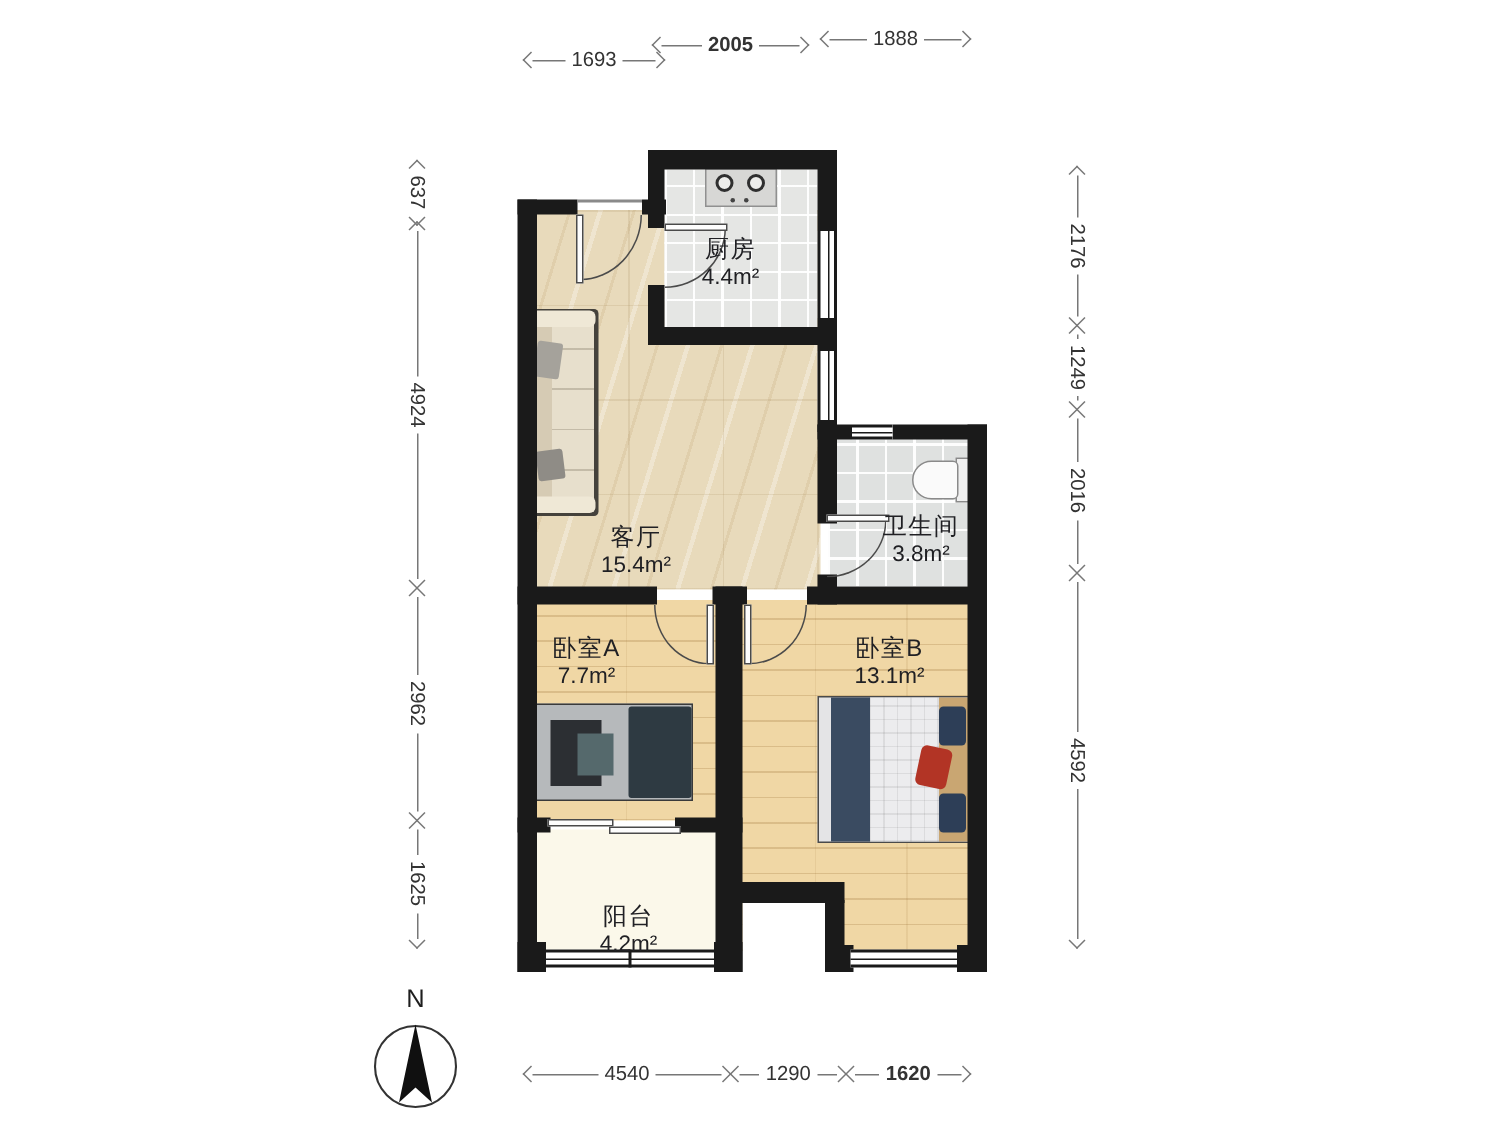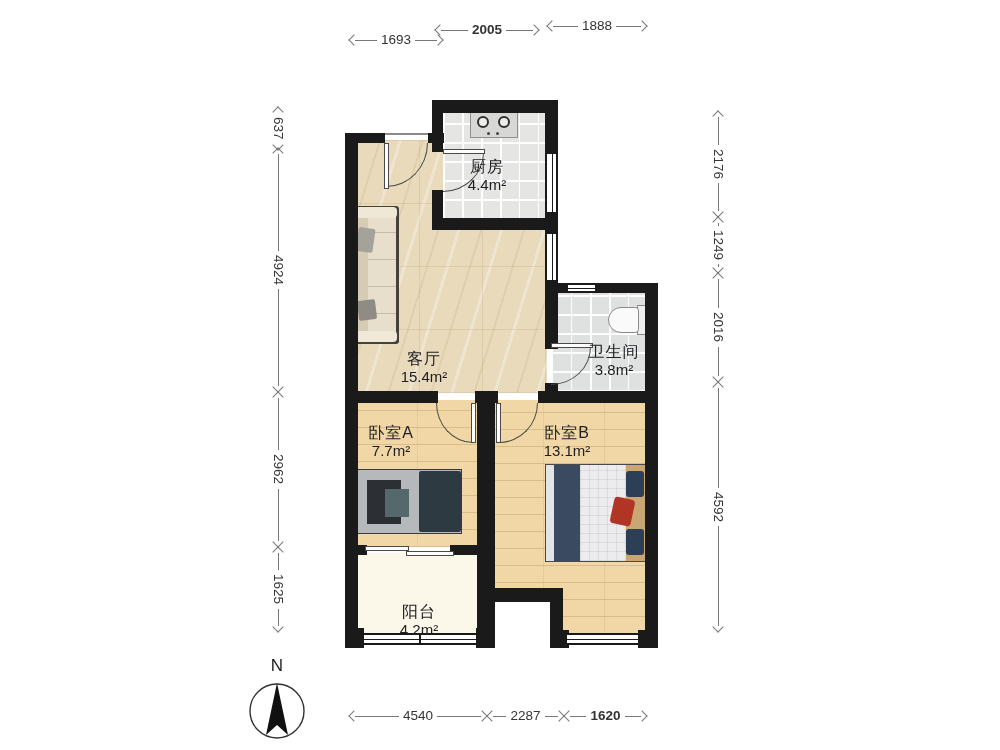--- a/index.html
+++ b/index.html
@@ -167,21 +167,21 @@
     <div class="room-area">15.4m²</div>
   </div>
   <div class="room-label" style="left:584px;top:343px;margin-left:30px;">
     <div class="room-name">卫生间</div>
     <div class="room-area">3.8m²</div>
   </div>
   <div class="room-label" style="left:391px;top:424px;">
     <div class="room-name">卧室A</div>
     <div class="room-area">7.7m²</div>
   </div>
-  <div class="room-label" style="left:567px;top:424px;text-align:center;">
+  <div class="room-label" style="left:593px;top:424px;text-align:center;">
     <div class="room-name">卧室B</div>
     <div class="room-area">13.1m²</div>
   </div>
   <div class="room-label" style="left:419px;top:603px;">
     <div class="room-name">阳台</div>
     <div class="room-area">4.2m²</div>
   </div>
 
   <div class="dim dim-h" style="left:350px;top:32px;width:92px;">
     <span class="ch ch-l"></span>
@@ -208,21 +208,21 @@
   <div class="dim dim-h" style="left:350px;top:708px;width:136px;">
     <span class="ch ch-l"></span>
       <span class="dline"></span>
     <span class="dlabel">4540</span>
     <span class="dline"></span>
       <span class="ch ch-r"></span>
   </div>
   <div class="dim dim-h" style="left:488px;top:708px;width:75px;">
     <span class="ch ch-l"></span>
       <span class="dline"></span>
-    <span class="dlabel">2287</span>
+    <span class="dlabel">1290</span>
     <span class="dline"></span>
       <span class="ch ch-r"></span>
   </div>
   <div class="dim dim-h" style="left:565px;top:708px;width:81px;font-weight:bold;">
     <span class="ch ch-l"></span>
       <span class="dline"></span>
     <span class="dlabel">1620</span>
     <span class="dline"></span>
       <span class="ch ch-r"></span>
   </div>

